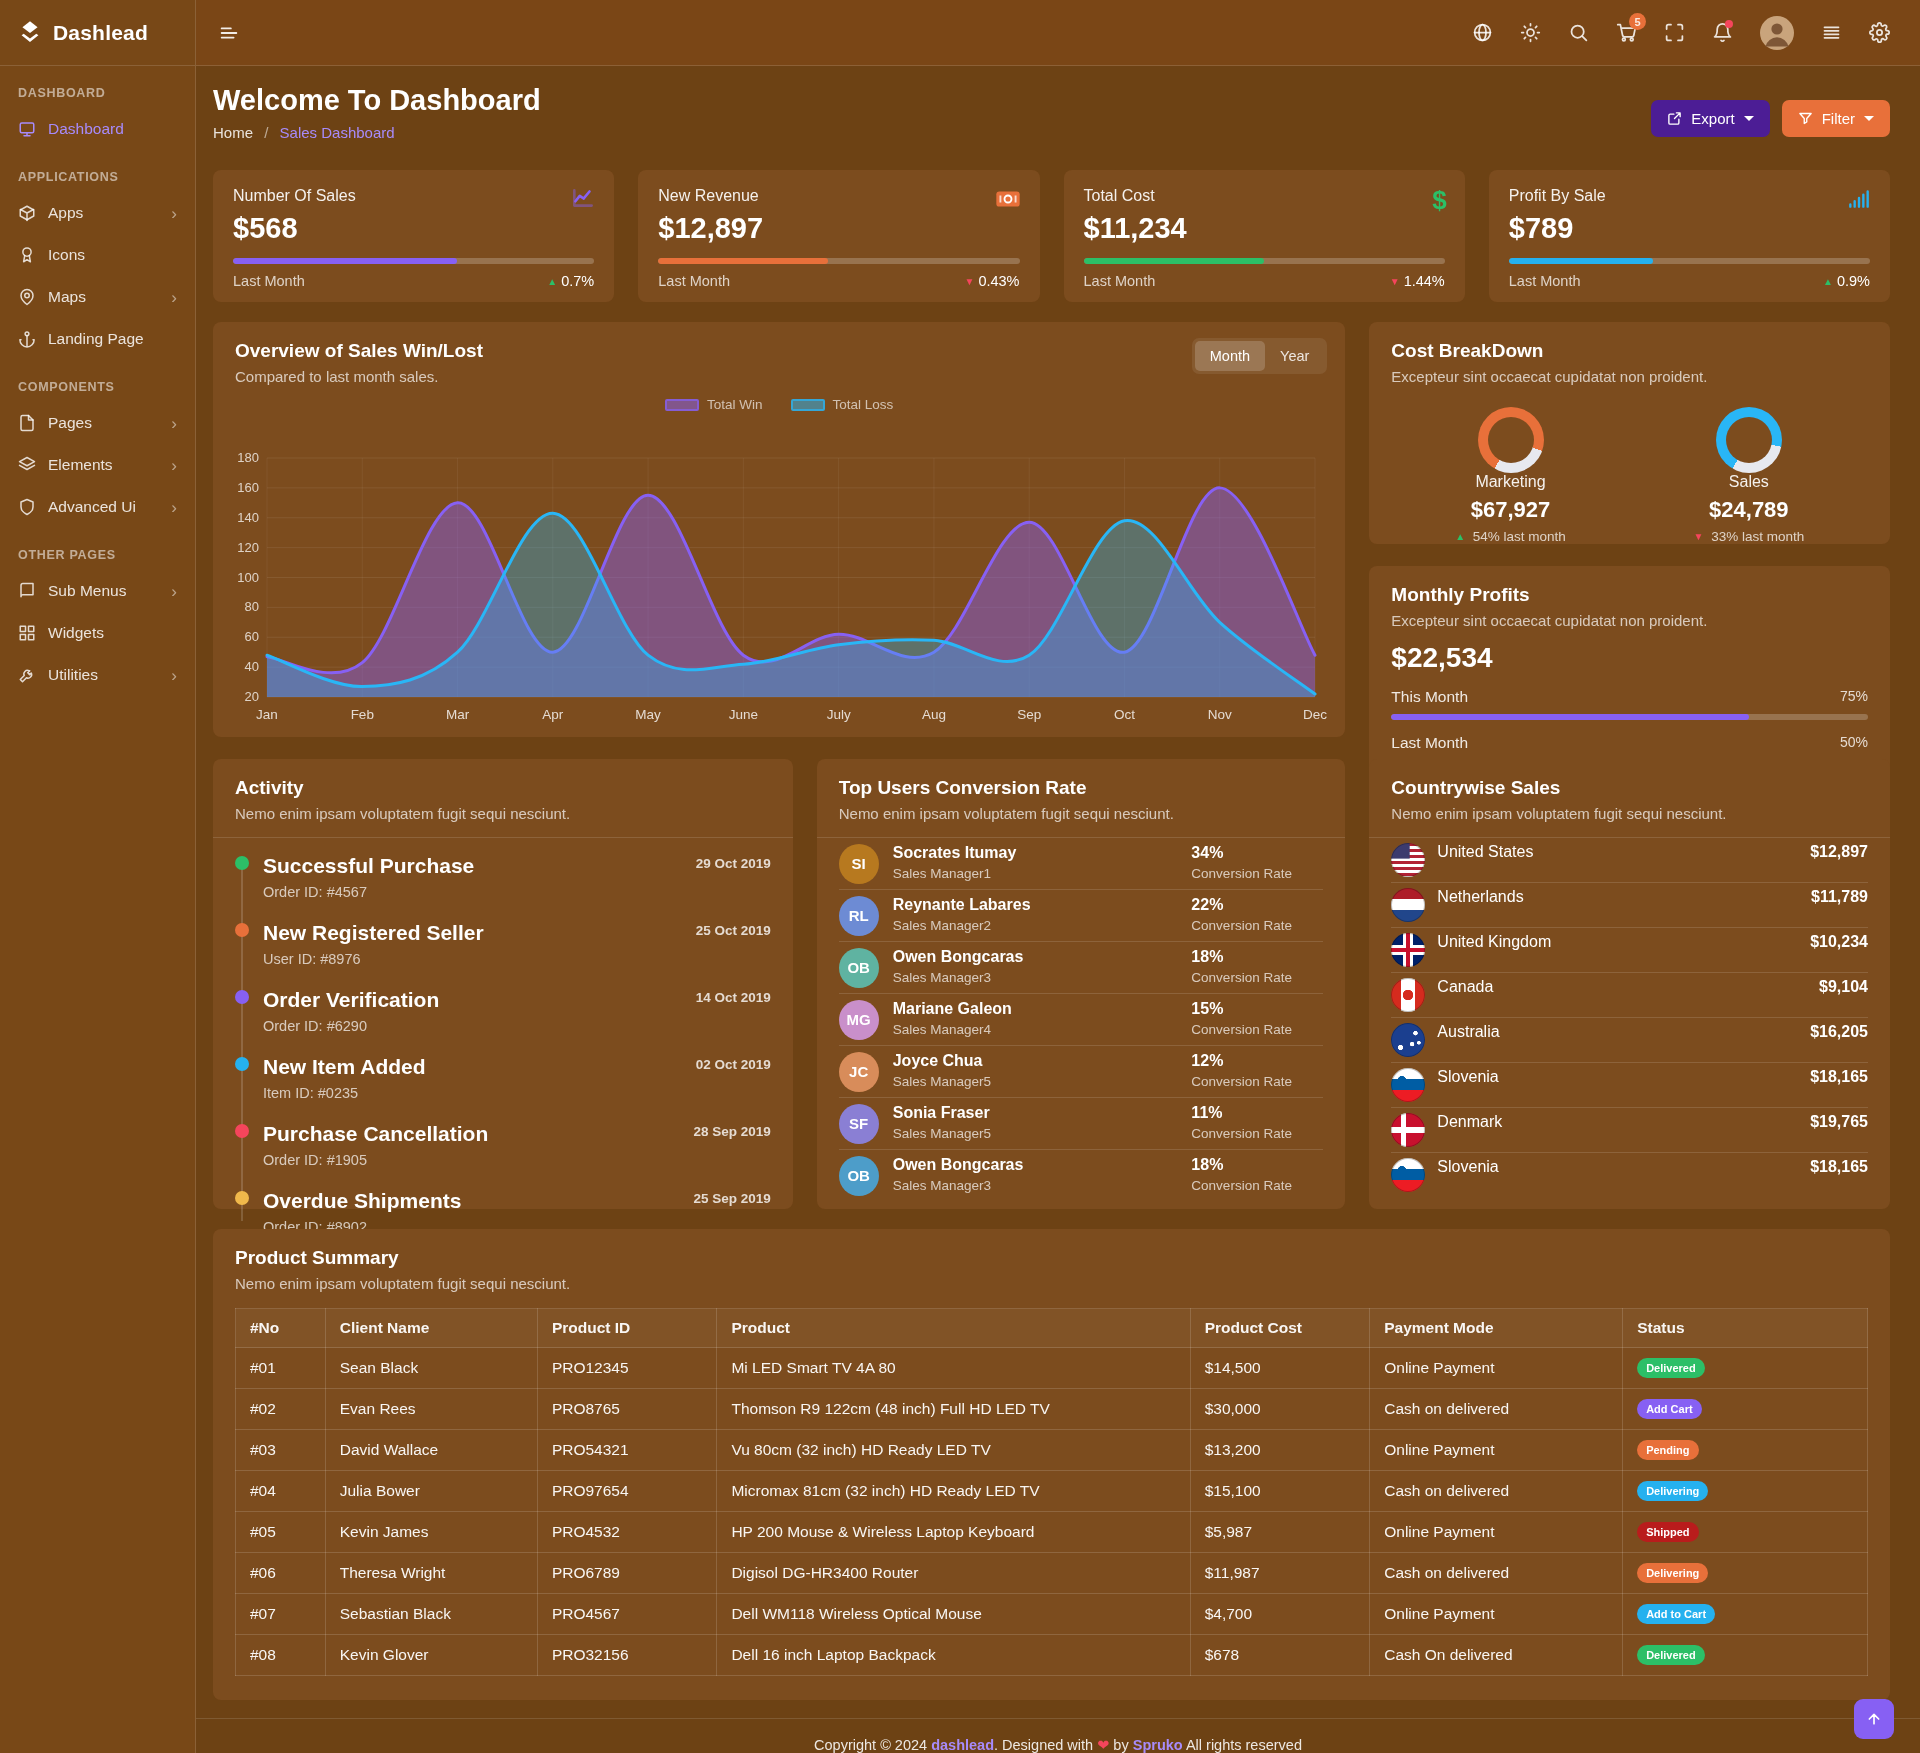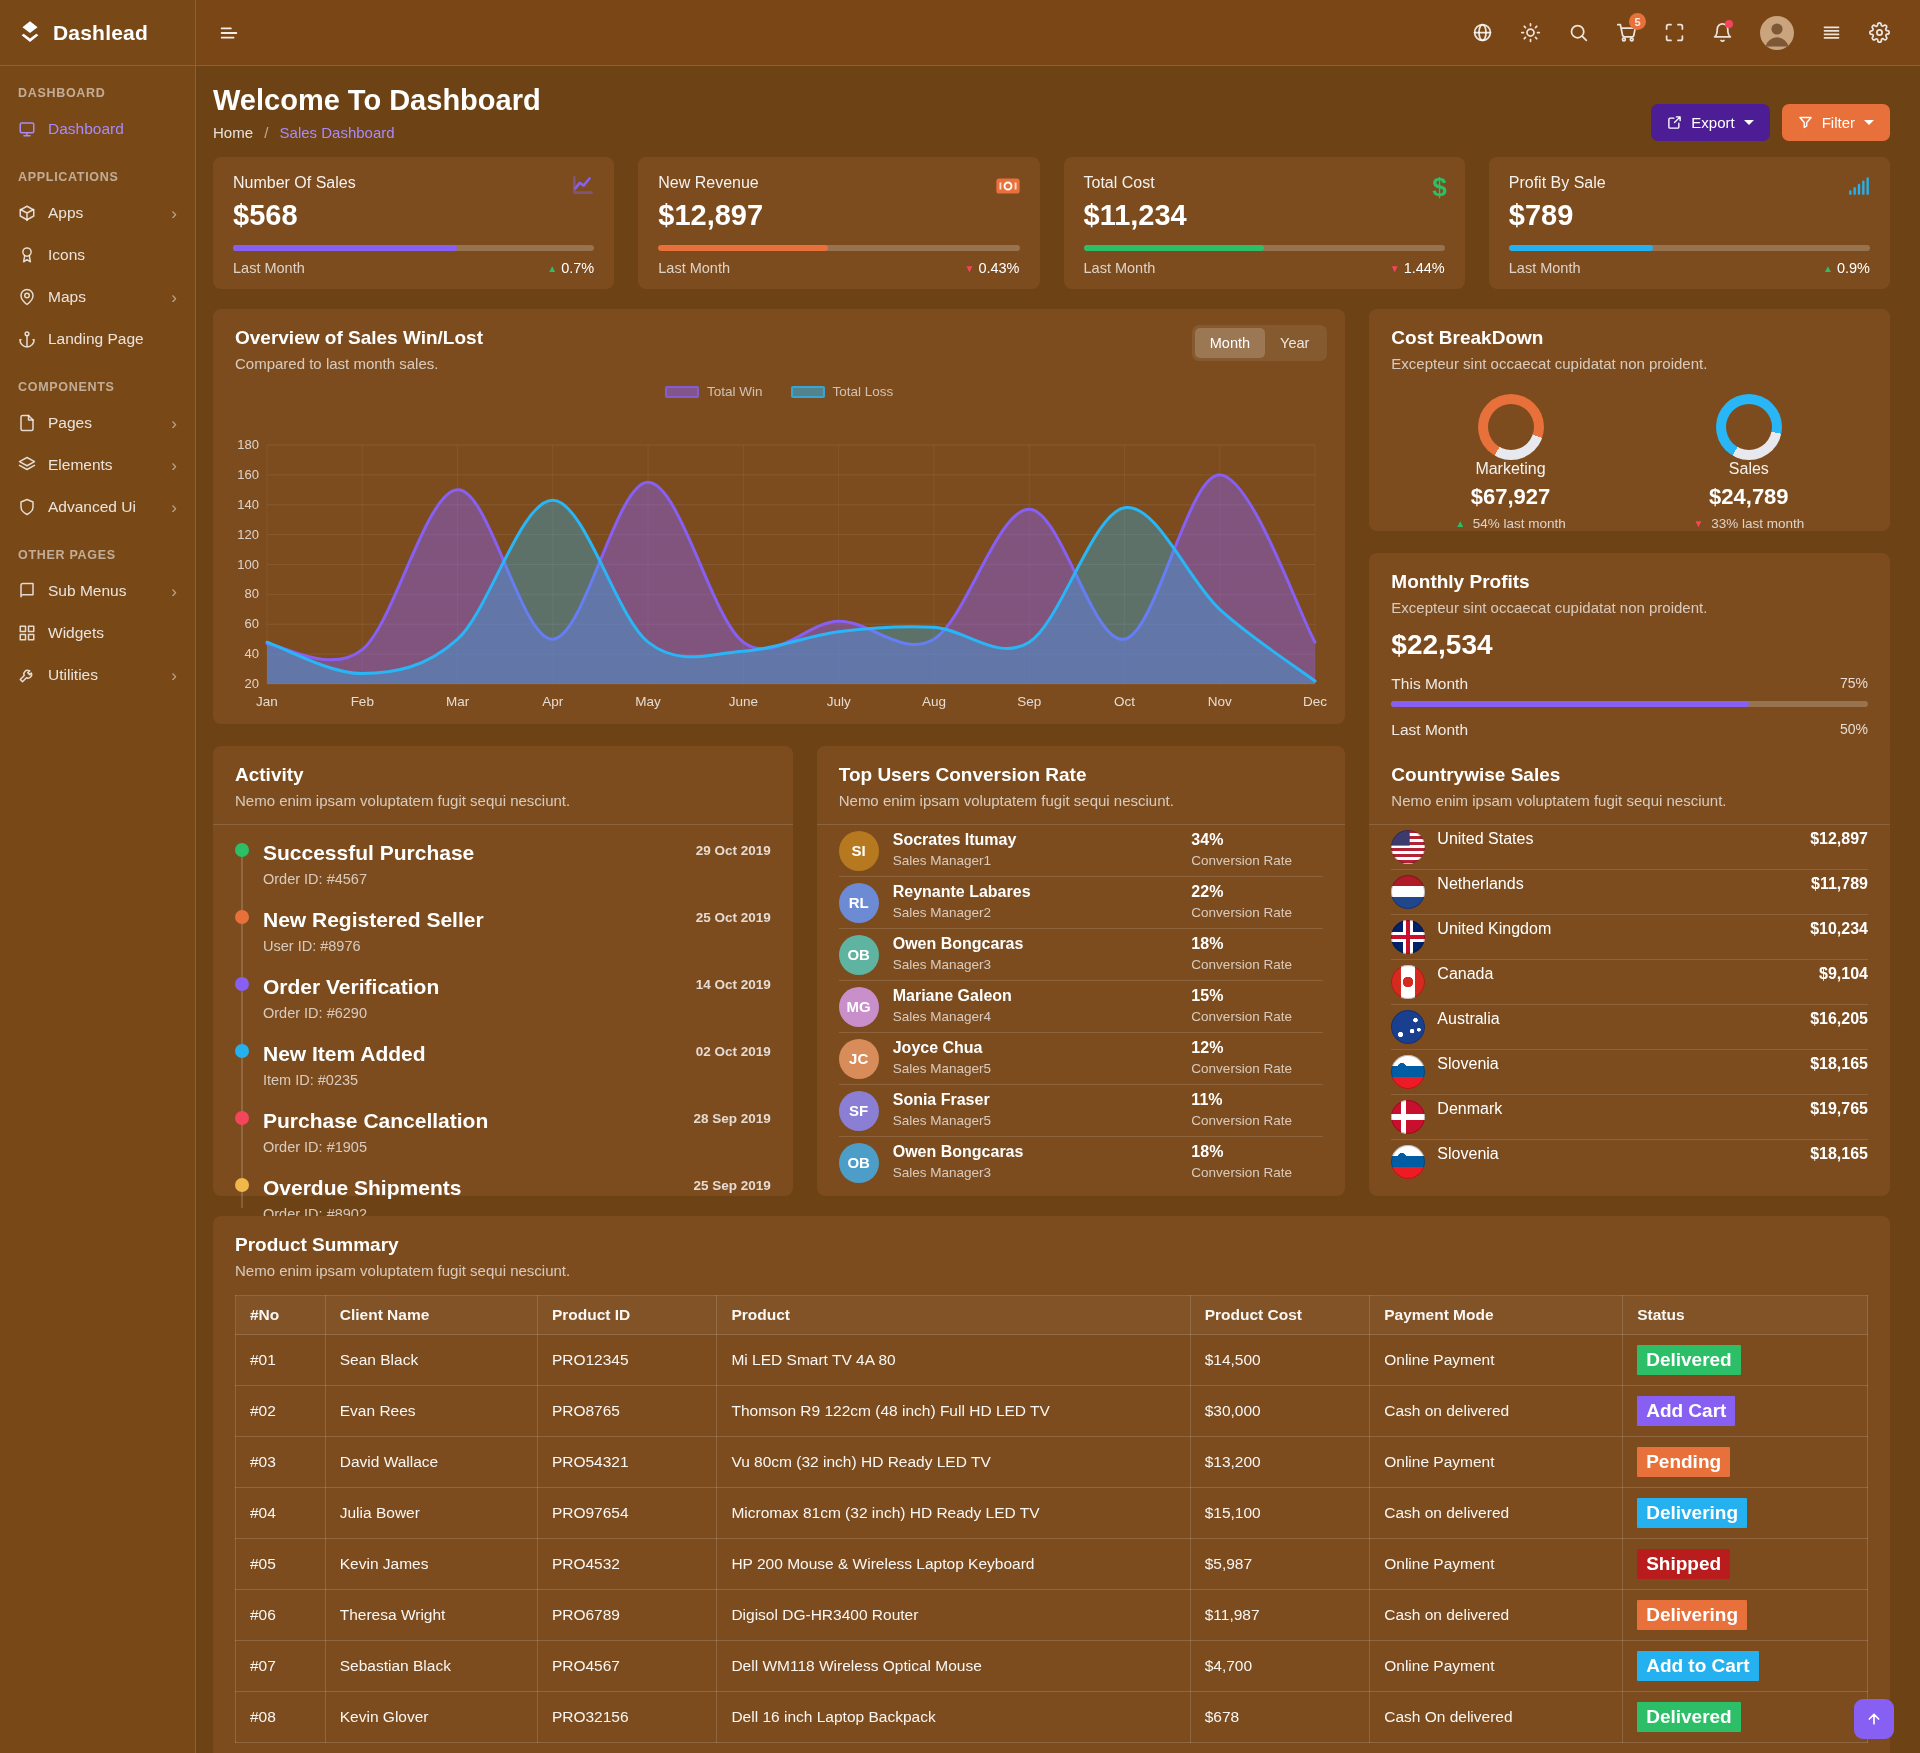--- a/index.html
+++ b/index.html
@@ -29,21 +29,21 @@
   .hamburger{color:rgba(255,255,255,.9);cursor:pointer;display:flex}
   .nav-icons{margin-left:auto;display:flex;align-items:center;gap:27px}
   .nav-ic{position:relative;color:rgba(255,255,255,.85);cursor:pointer;display:flex}
   .badge-cart{position:absolute;top:-9px;right:-9px;background:#e8703a;border-radius:50%;
               min-width:17px;height:17px;padding:0 3px;font-size:11px;font-weight:700;
               display:flex;align-items:center;justify-content:center}
   .dot-bell{position:absolute;top:-2px;right:0;width:8px;height:8px;background:#f5455c;border-radius:50%}
 
   
   .main{margin-left:196px;padding:84px 30px 0 17px}
-  .page-head{display:flex;align-items:flex-end;margin-bottom:16px}
+  .page-head{display:flex;align-items:center;margin-bottom:29px}
   .page-title{font-size:29px;font-weight:700;margin:0 0 7px}
   .breadcrumb{font-size:15px;color:rgba(255,255,255,.85)}
   .bc-sep{color:rgba(255,255,255,.55);margin:0 7px}
   .bc-current{color:#a78bfa;cursor:pointer}
   .bc-home{cursor:pointer}
   .head-actions{margin-left:auto;display:flex;gap:12px;margin-top:12px}
   .btn{display:flex;align-items:center;gap:9px;padding:10px 16px;border-radius:7px;
        font-size:15px;font-weight:500;color:#fff;border:none;cursor:pointer;
        font-family:"Liberation Sans","DejaVu Sans",sans-serif}
   .btn-export{background:#4c1d95}.btn-filter{background:#e8703a}
@@ -152,21 +152,21 @@
      linear-gradient(90deg,transparent 30%,#fff 30% 44%,transparent 44%),
      linear-gradient(0deg,transparent 42%,#fff 42% 58%,transparent 58%),
      linear-gradient(#c8102e,#c8102e)}
 
   
   .table-card{margin-bottom:18px;padding-bottom:24px}
   table{width:100%;border-collapse:collapse;margin-top:16px;font-size:15.5px}
   th,td{border:1px solid rgba(255,255,255,.15);padding:10px 14px;text-align:left;
         color:rgba(255,255,255,.95)}
   th{font-weight:700;background:rgba(255,255,255,.04)}
-  .badge{display:inline-block;padding:4px 9px;border-radius:1px;font-size:19px;font-weight:700;color:#fff}
+  .badge{display:inline-block;padding:4px 9px;border-radius:11px;font-size:11px;font-weight:700;color:#fff}
 
   
   .footer{margin-left:196px;border-top:1px solid rgba(255,255,255,.13);padding:18px 0 16px;
           text-align:center;font-size:14.5px;color:rgba(255,255,255,.88)}
   .f-link{color:#a78bfa;font-weight:700;cursor:pointer}
   .f-heart{color:#f5455c}
 
   .scroll-top{position:fixed;right:26px;bottom:14px;width:40px;height:40px;background:#8760f3;
               border-radius:9px;display:flex;align-items:center;justify-content:center;
               color:#fff;cursor:pointer;z-index:7}

